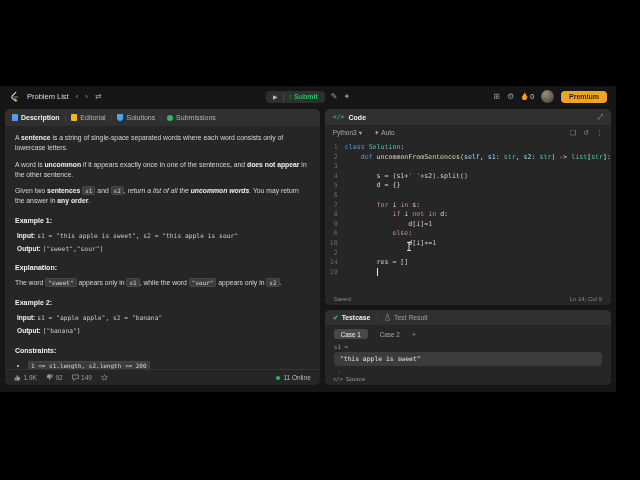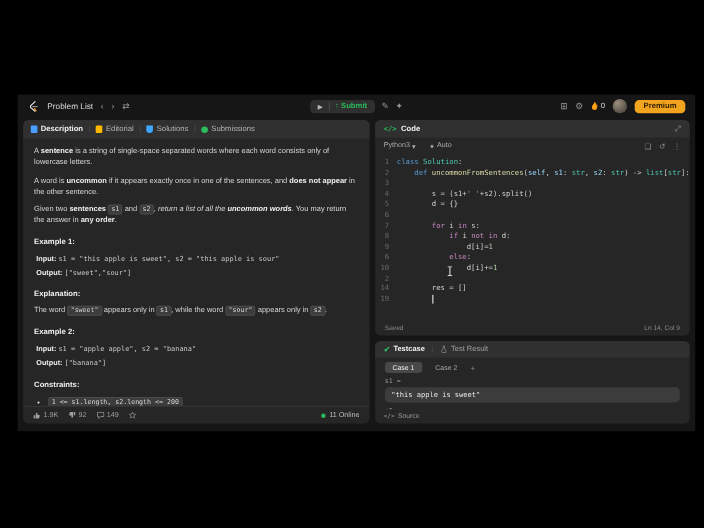--- a/index.html
+++ b/index.html
@@ -1,20 +1,20 @@
 <!DOCTYPE html>
 <html><head>
 <meta charset="utf-8">
 <style>
   * { box-sizing: border-box; margin: 0; padding: 0; }
   html,body { width: 640px; height: 480px; background: #000; overflow: hidden;
     font-family: "Liberation Sans", sans-serif; }
   .stage { position: relative; width: 640px; height: 480px; background: #000; }
   .app { position: absolute; left: 0; top: 86px; width: 616px; height: 306px;
-    background: #161616; display: flex; flex-direction: column; margin-left: 16px; }
+    background: #161616; display: flex; flex-direction: column; }
 
   
   .topnav { height: 21px; display: flex; align-items: center; padding: 0 9px; }
   .nav-left, .nav-right { display: flex; align-items: center; gap: 7px; flex: 1; }
   .nav-right { justify-content: flex-end; }
   .nav-center { display: flex; align-items: center; gap: 6px; }
   .logo svg { display: block; }
   .navtext { font-size: 7.5px; color: #dcdcdc; background: none; border: none; cursor: pointer;
     font-family: "Liberation Sans", sans-serif; }
   .navicon { color: #9a9a9a; font-size: 8px; line-height: 1; cursor: pointer; }

